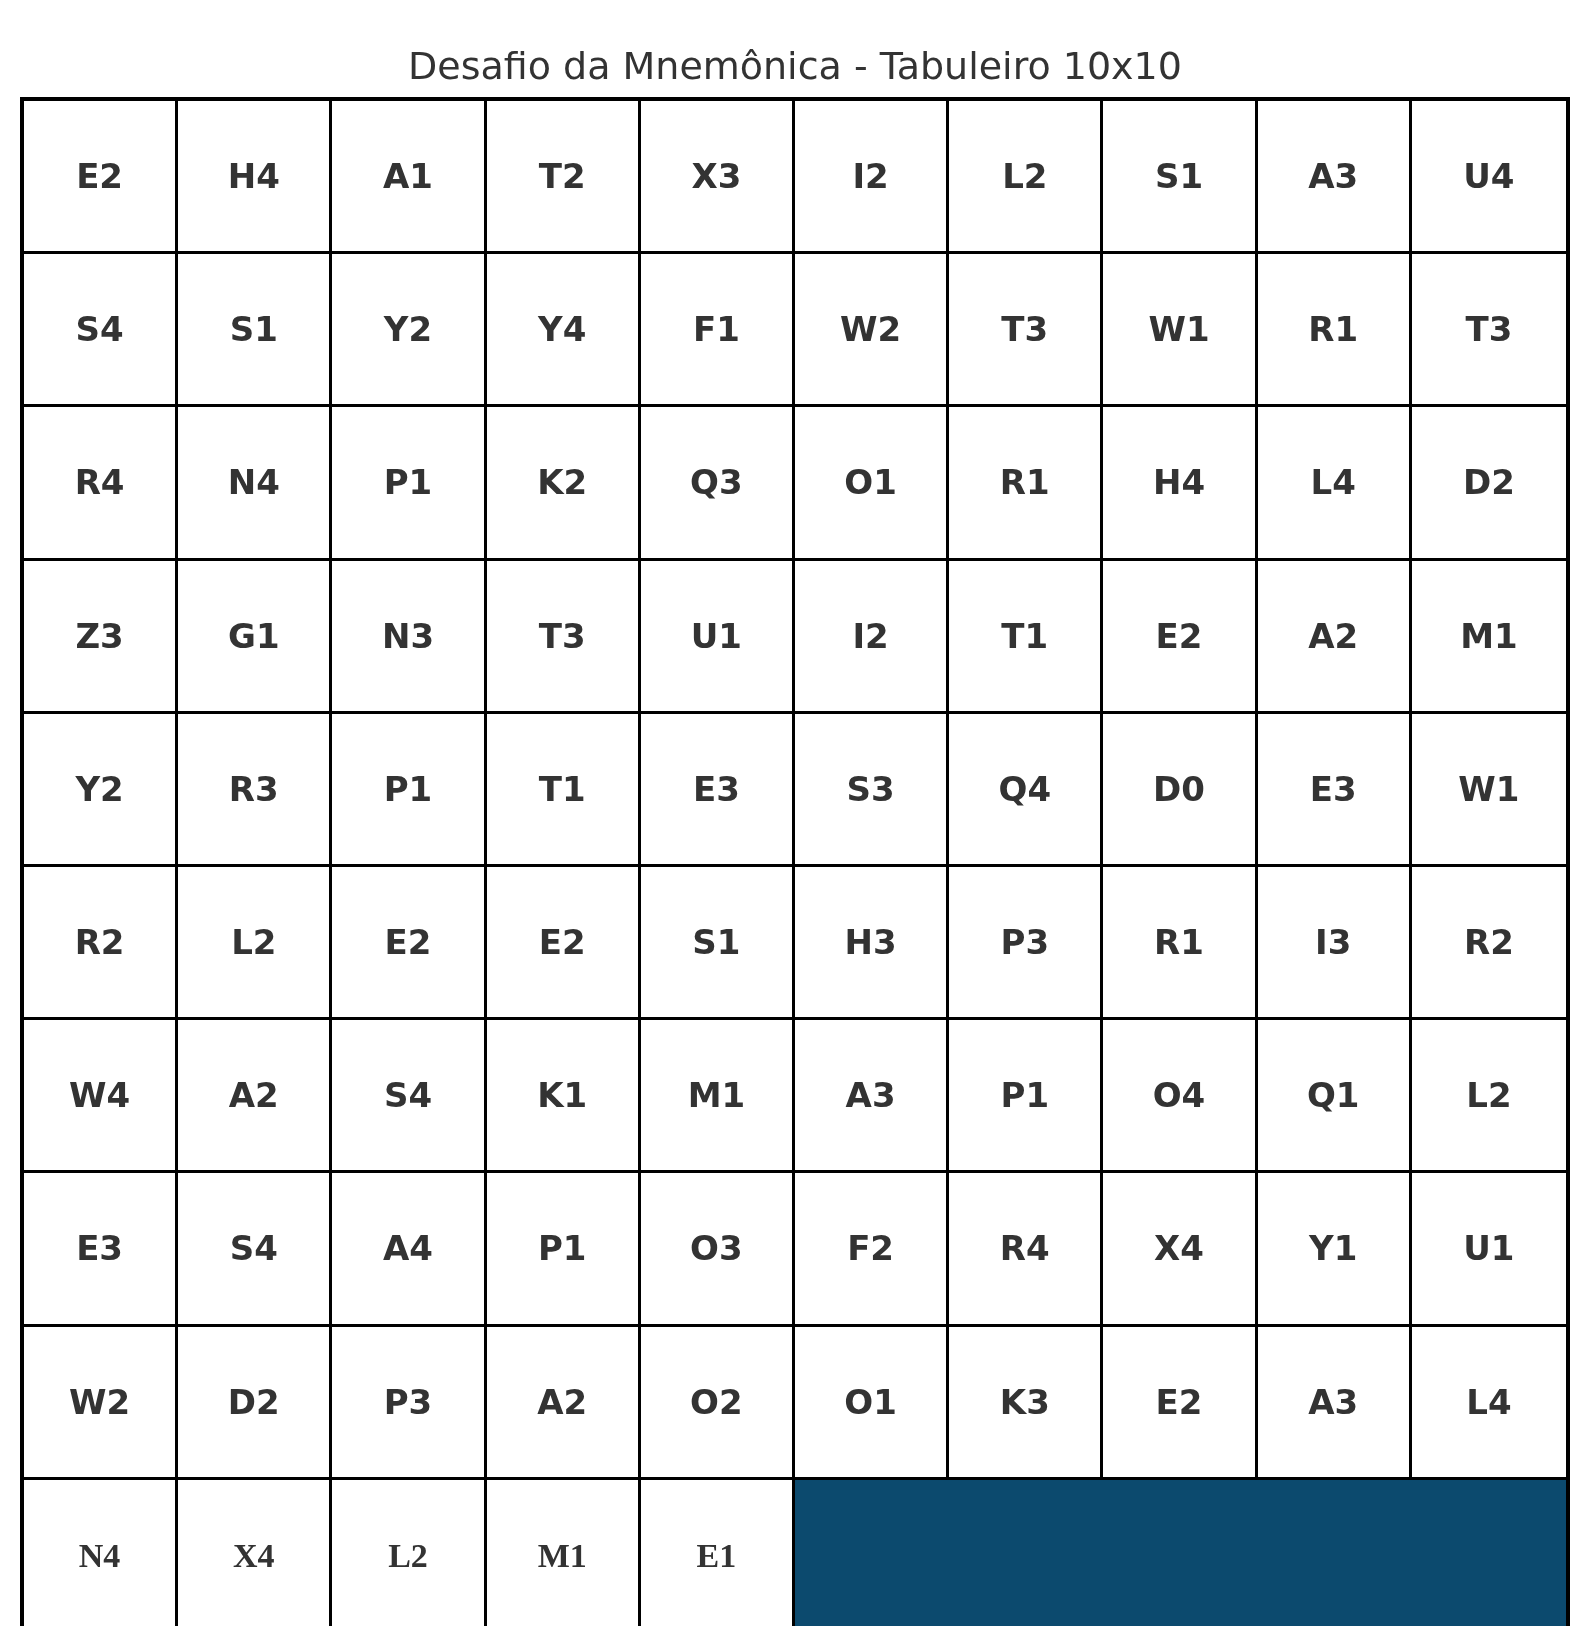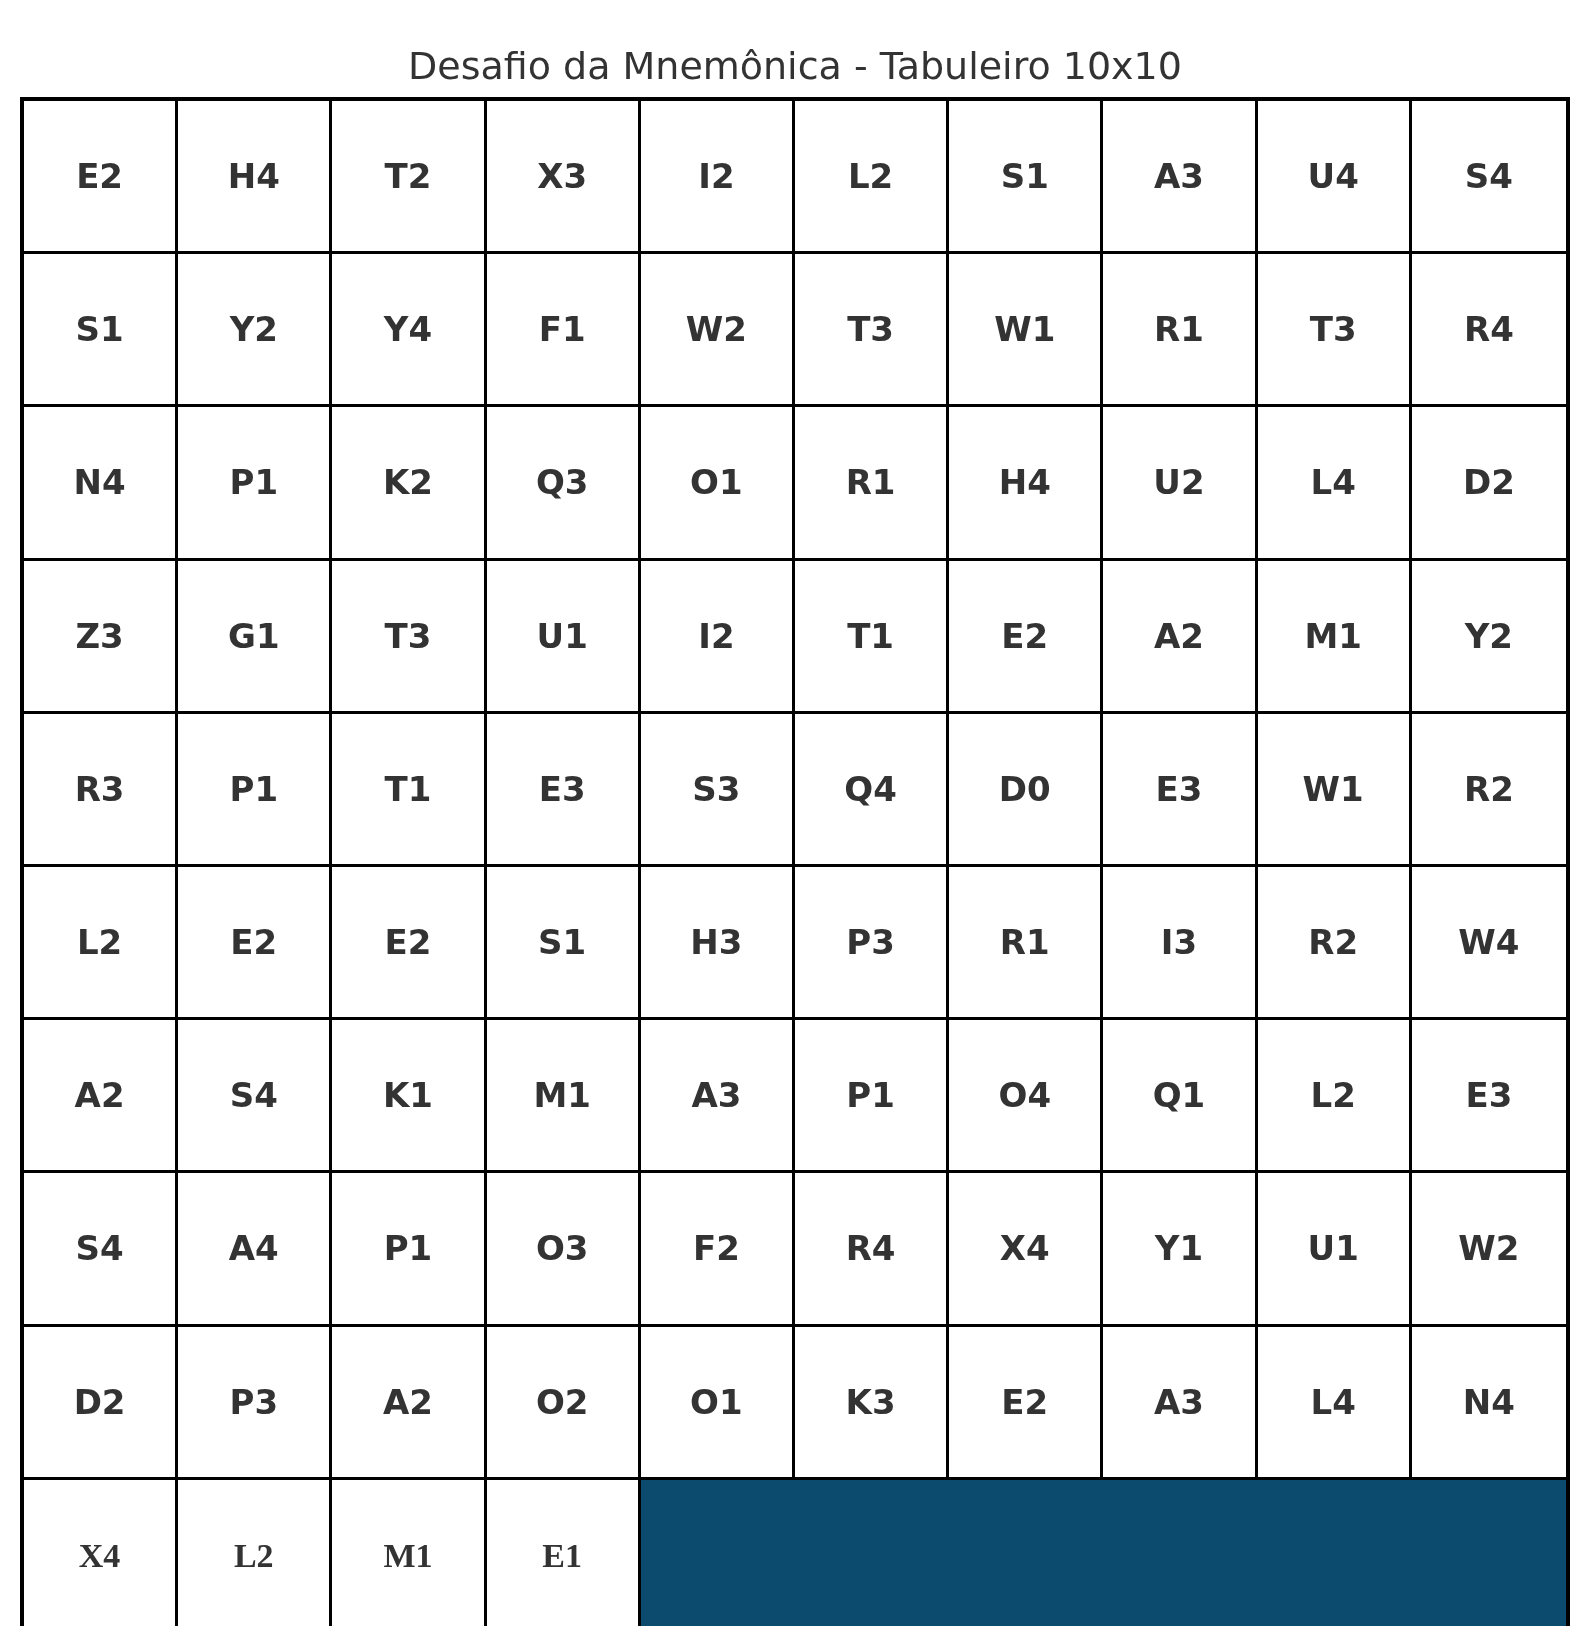--- a/index.html
+++ b/index.html
@@ -57,20 +57,21 @@
   .cell:nth-child(n+91) { border-bottom: none; font-family: Liberation Serif, serif; }
 </style>
 </head>
 <body>
 
 <div class="page">
   <div class="title">Desafio da Mnemônica - Tabuleiro 10x10</div>
   <div class="board">
       <div class="cell">E2</div>
       <div class="cell">H4</div>
+      <div class="cell">A1</div>
       <div class="cell">T2</div>
       <div class="cell">X3</div>
       <div class="cell">I2</div>
       <div class="cell">L2</div>
       <div class="cell">S1</div>
       <div class="cell">A3</div>
       <div class="cell">U4</div>
       <div class="cell">S4</div>
       <div class="cell">S1</div>
       <div class="cell">Y2</div>
@@ -82,25 +83,25 @@
       <div class="cell">R1</div>
       <div class="cell">T3</div>
       <div class="cell">R4</div>
       <div class="cell">N4</div>
       <div class="cell">P1</div>
       <div class="cell">K2</div>
       <div class="cell">Q3</div>
       <div class="cell">O1</div>
       <div class="cell">R1</div>
       <div class="cell">H4</div>
-      <div class="cell">U2</div>
       <div class="cell">L4</div>
       <div class="cell">D2</div>
       <div class="cell">Z3</div>
       <div class="cell">G1</div>
+      <div class="cell">N3</div>
       <div class="cell">T3</div>
       <div class="cell">U1</div>
       <div class="cell">I2</div>
       <div class="cell">T1</div>
       <div class="cell">E2</div>
       <div class="cell">A2</div>
       <div class="cell">M1</div>
       <div class="cell">Y2</div>
       <div class="cell">R3</div>
       <div class="cell">P1</div>

